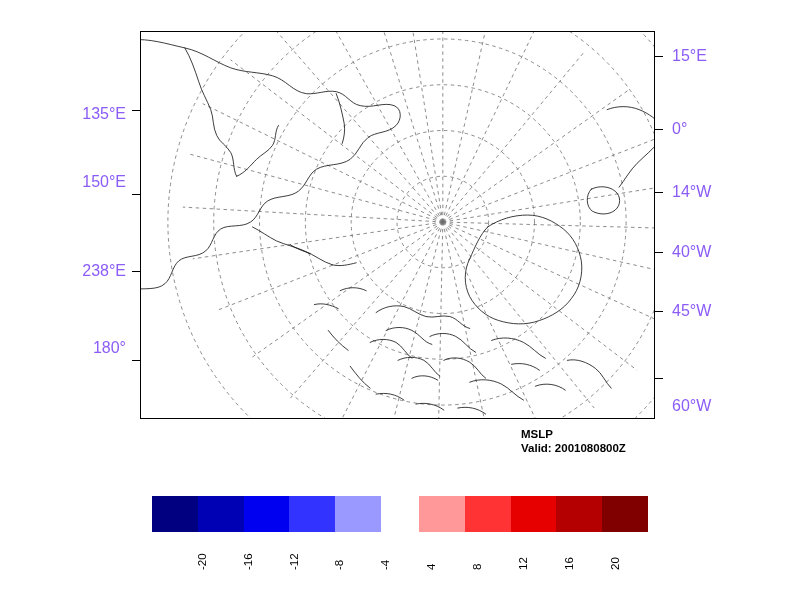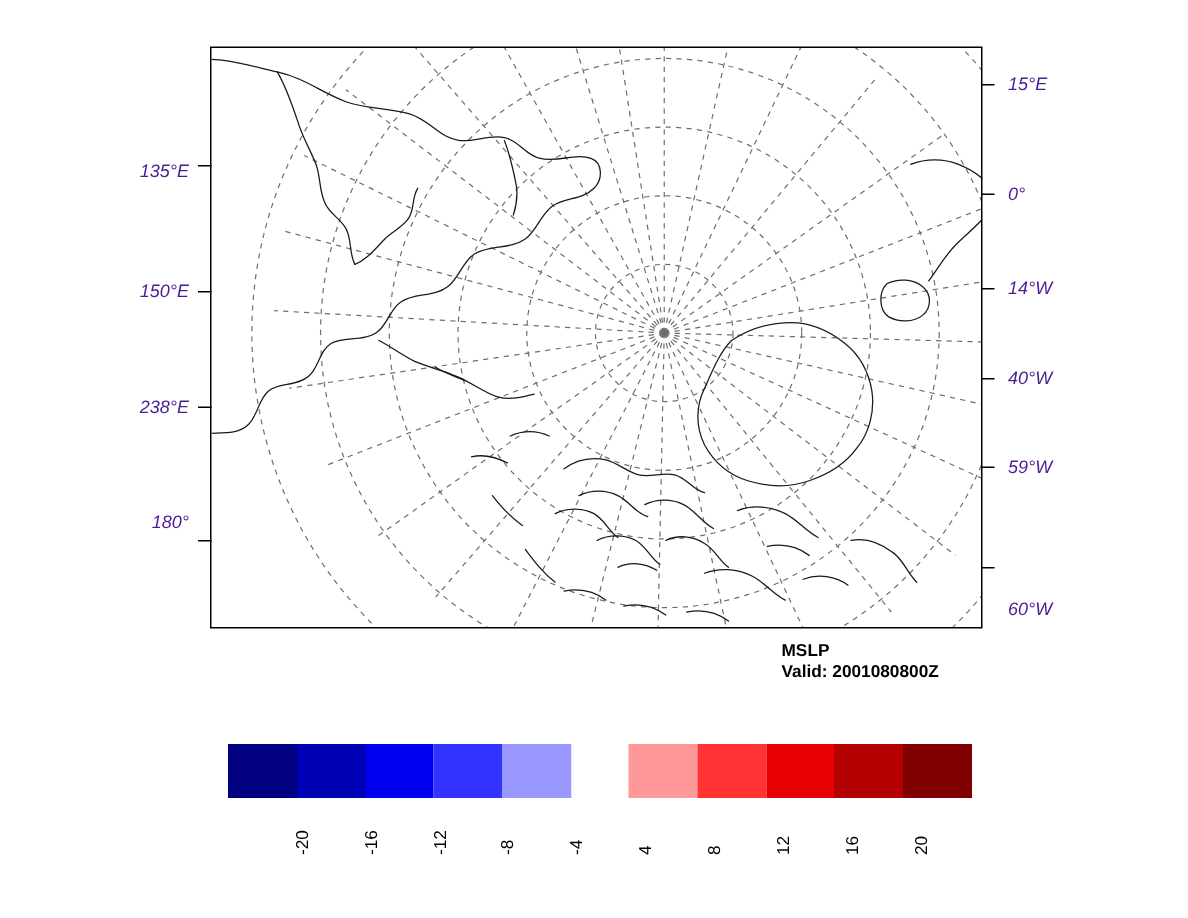--- a/index.html
+++ b/index.html
@@ -42,25 +42,24 @@
     left: 0;
     top: 0;
     width: 100%;
     height: 100%;
     display: block;
   }
 
   
   .axis-label {
     position: absolute;
-    font-size: 12px;
-    color: #4c1d95;
+    font-size: 16px;
+    color: #8b5cf6;
     white-space: nowrap;
     line-height: 1;
-    font-style: italic;
   }
   .axis-label.left {
     text-align: right;
     transform: translateY(-50%);
   }
   .axis-label.right {
     text-align: left;
     transform: translateY(-50%);
   }
 
@@ -229,29 +228,29 @@
   <div class="tick-mark" style="left:132px; top:360px;"></div>
 
   <div class="tick-mark" style="left:654px; top:56px;"></div>
   <div class="tick-mark" style="left:654px; top:129px;"></div>
   <div class="tick-mark" style="left:654px; top:192px;"></div>
   <div class="tick-mark" style="left:654px; top:252px;"></div>
   <div class="tick-mark" style="left:654px; top:311px;"></div>
   <div class="tick-mark" style="left:654px; top:378px;"></div>
 
   <div class="axis-label left" style="left:48px; top:114px; width:78px;">135°E</div>
-  <div class="axis-label left" style="left:48px; top:194px; width:78px;">150°E</div>
+  <div class="axis-label left" style="left:48px; top:182px; width:78px;">150°E</div>
   <div class="axis-label left" style="left:48px; top:271px; width:78px;">238°E</div>
   <div class="axis-label left" style="left:48px; top:348px; width:78px;">180°</div>
 
   <div class="axis-label right" style="left:672px; top:56px;">15°E</div>
   <div class="axis-label right" style="left:672px; top:129px;">0°</div>
   <div class="axis-label right" style="left:672px; top:192px;">14°W</div>
   <div class="axis-label right" style="left:672px; top:252px;">40°W</div>
-  <div class="axis-label right" style="left:672px; top:311px;">59°W</div>
+  <div class="axis-label right" style="left:672px; top:311px;">45°W</div>
   <div class="axis-label right" style="left:672px; top:378px;margin-top:28px;">60°W</div>
 
   <div class="annot" style="left:521px; top:427px;">MSLP</div>
   <div class="annot" style="left:521px; top:441px;">Valid: 2001080800Z</div>
 
 
   <div class="colorbar">
     <div class="cb-block" style="left:0px;   width:45.8px; background:#000080;"></div>
     <div class="cb-block" style="left:45.8px; width:45.8px; background:#0000b4;"></div>
     <div class="cb-block" style="left:91.6px; width:45.8px; background:#0000f0;"></div>

